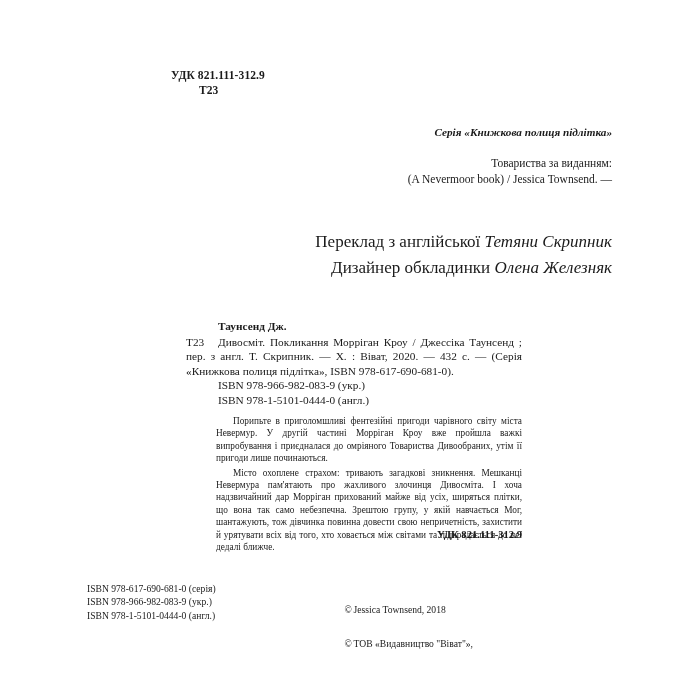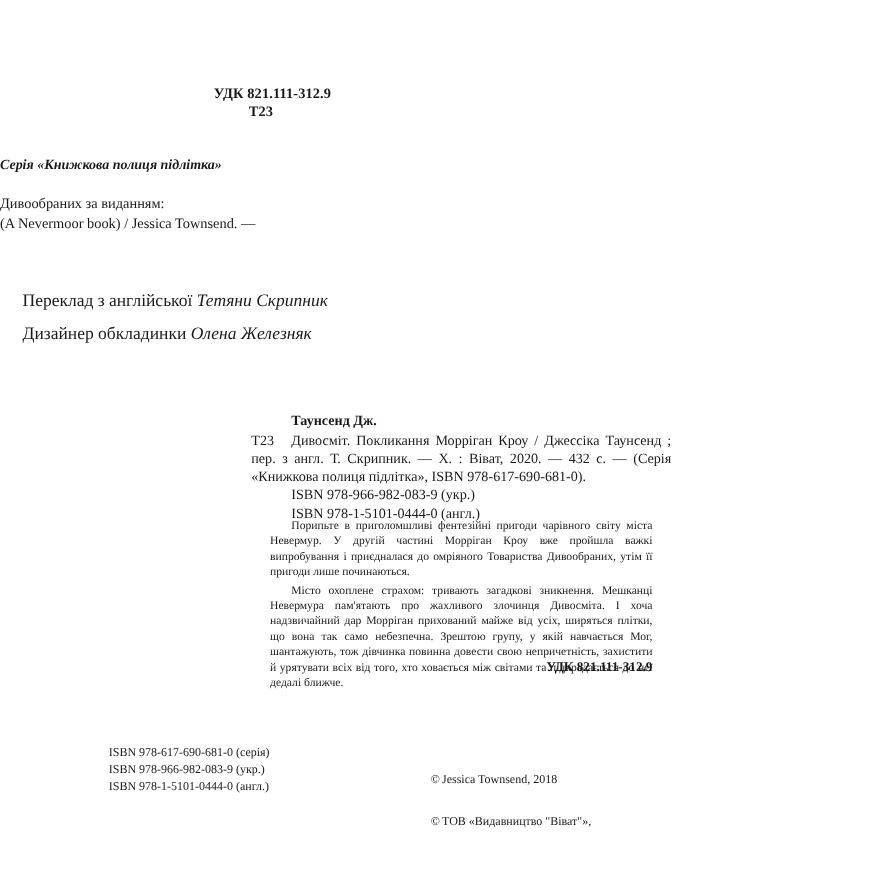--- a/index.html
+++ b/index.html
@@ -39,52 +39,50 @@
   .udk-top .udk-cutter {
     margin-left: 28px;
     display: block;
   }
 
   
   .center-block {
     position: absolute;
     left: 0;
     width: 612px;
-    text-align: left;
+    text-align: right;
   }
   .series-line {
     top: 126px;
     font-style: italic;
     font-weight: bold;
     font-size: 11.2px;
   }
   .published-from {
     top: 156px;
     font-size: 11.5px;
     line-height: 15.5px;
   }
   .credits {
     top: 229px;
-    font-size: 14px;
+    font-size: 17px;
     line-height: 26px;
-    padding-left: 18px;
   }
   .credits .ital {
     font-style: italic;
   }
 
   
   .biblio {
     position: absolute;
     left: 186px;
-    top: 330px;
+    top: 319px;
     width: 336px;
     font-size: 11.3px;
     line-height: 14.6px;
-    margin-left: 15px;
   }
   .biblio-author {
     font-weight: bold;
     margin-left: 32px;
     display: block;
     margin-bottom: 1px;
   }
   .biblio-body {
     position: relative;
     text-align: justify;
@@ -130,21 +128,21 @@
     width: 306px;
     text-align: right;
     font-size: 10.6px;
     font-weight: bold;
   }
 
   
   .footer {
     position: absolute;
     left: 0;
-    top: 596px;
+    top: 582px;
     width: 560px;
   }
   .footer-inner {
     position: relative;
     margin: 0 auto;
     width: 386px;
     display: flex;
     justify-content: space-between;
   }
   .footer-col-left {
@@ -176,21 +174,21 @@
 <div class="page">
 
   <div class="udk-top">
     <span class="udk-code">УДК  821.111-312.9</span>
     <span class="udk-cutter">Т23</span>
   </div>
 
   <div class="center-block series-line">Серія «Книжкова полиця підлітка»</div>
 
   <div class="center-block published-from">
-    <div>Дивообраних за виданням:</div>
+    <div>Товариства за виданням:</div>
     <div>(A Nevermoor book) / Jessica Townsend. —</div>
   </div>
 
   <div class="center-block credits">
     <div>
       <span>Переклад з англійської</span>
       <span class="ital">Тетяни Скрипник</span>
     </div>
     <div>
       <span>Дизайнер обкладинки</span>

